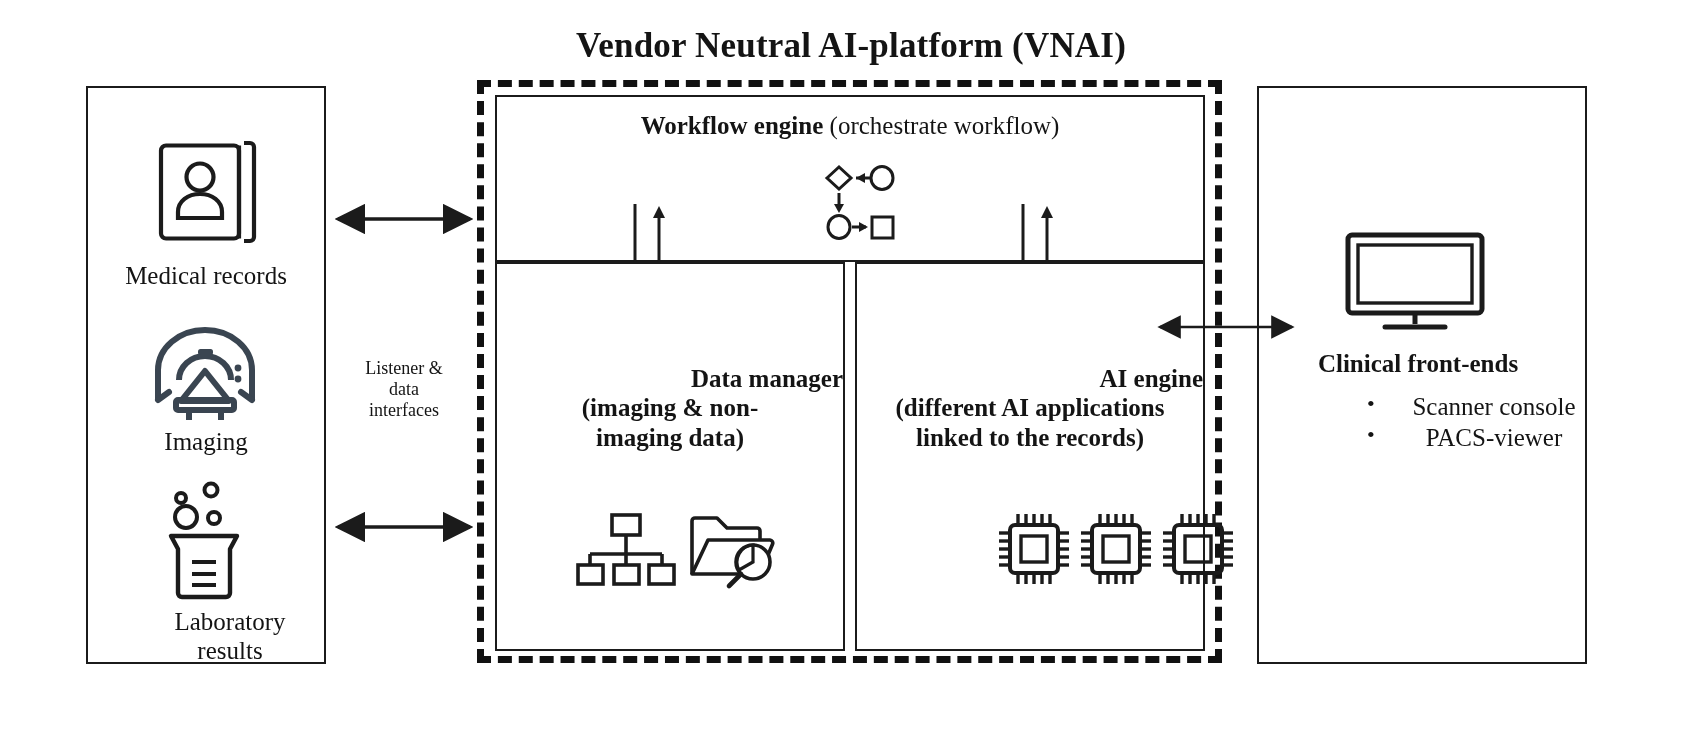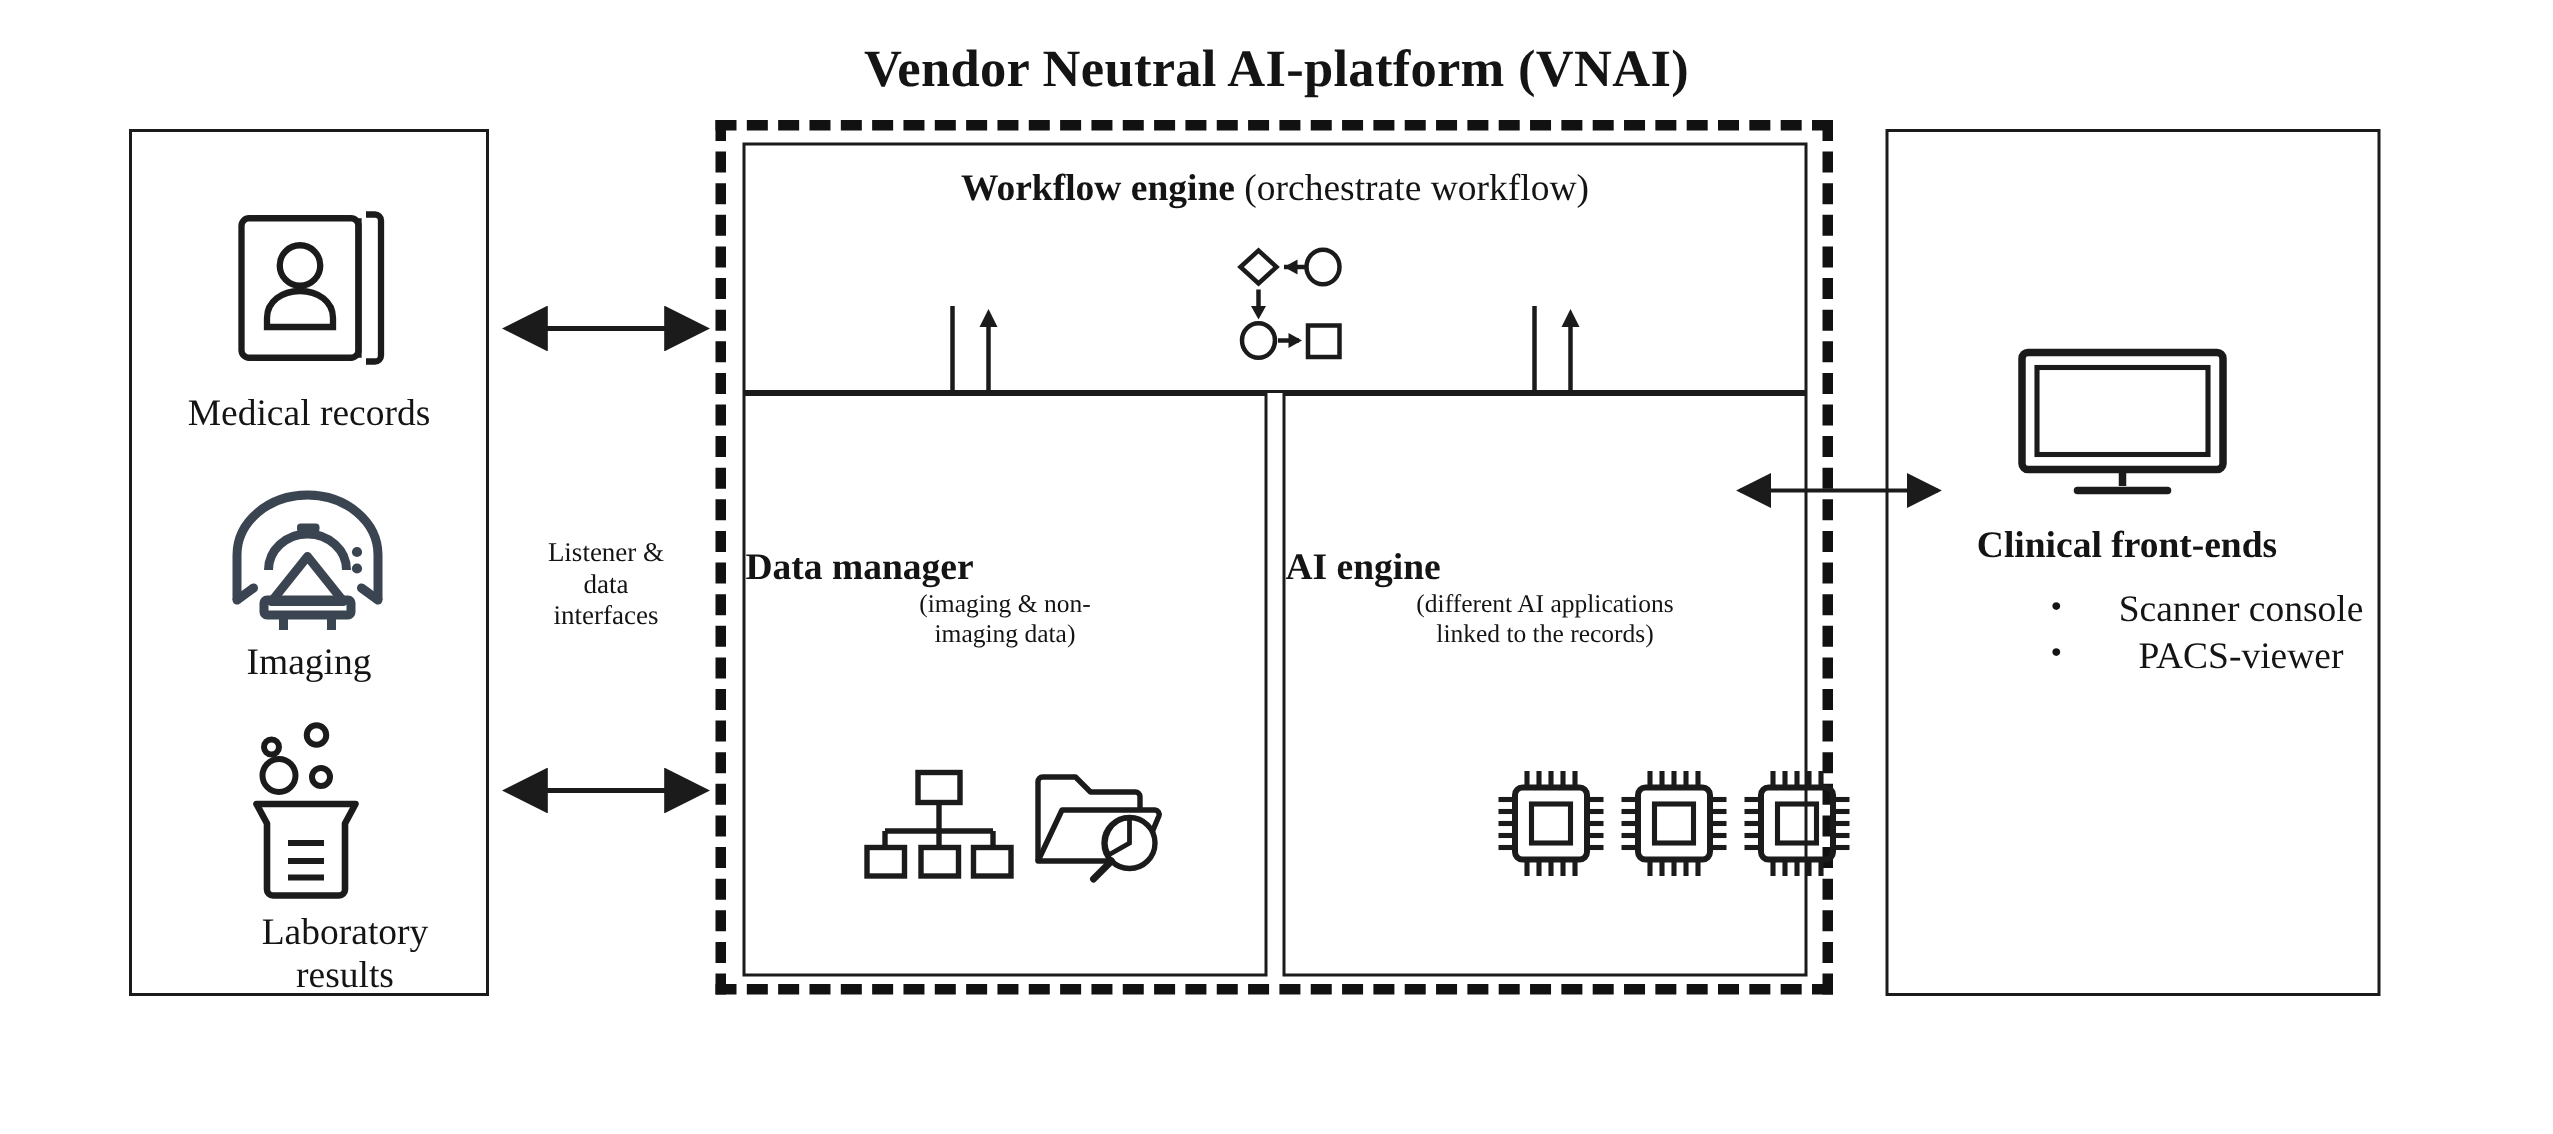--- a/index.html
+++ b/index.html
@@ -25,22 +25,22 @@
     left:477px;top:80px;width:745px;height:583px;
     border:7px dashed #111;box-sizing:border-box;background:#fff;
   }
 
   .innerbox{border:2.5px solid #1b1b1b;background:#fff;box-sizing:border-box;}
   #workflow-engine-box{left:495px;top:95px;width:710px;height:167px;}
   #data-manager-box{left:495px;top:262px;width:350px;height:389px;}
   #ai-engine-box{left:855px;top:262px;width:350px;height:389px;}
 
   
-  .hdr{font-size:25px;font-weight:700;text-align:left;}
-  .sub{font-size:17px;font-weight:400;text-align:center;}
+  .hdr{font-size:25px;font-weight:700;text-align:right;}
+  .sub{font-size:25px;font-weight:700;text-align:center;}
 
   #workflow-engine-title{left:495px;top:112px;width:710px;text-align:center;font-size:25px;}
   #workflow-engine-title b{font-weight:700;}
 
   #data-manager-text{left:497px;top:364px;width:346px;line-height:1.17;}
   #ai-engine-text{left:857px;top:364px;width:346px;line-height:1.17;}
 
   
   .src-label{font-size:25px;text-align:center;line-height:1.1;}
   #medical-records-label{left:86px;top:262px;width:240px;}

